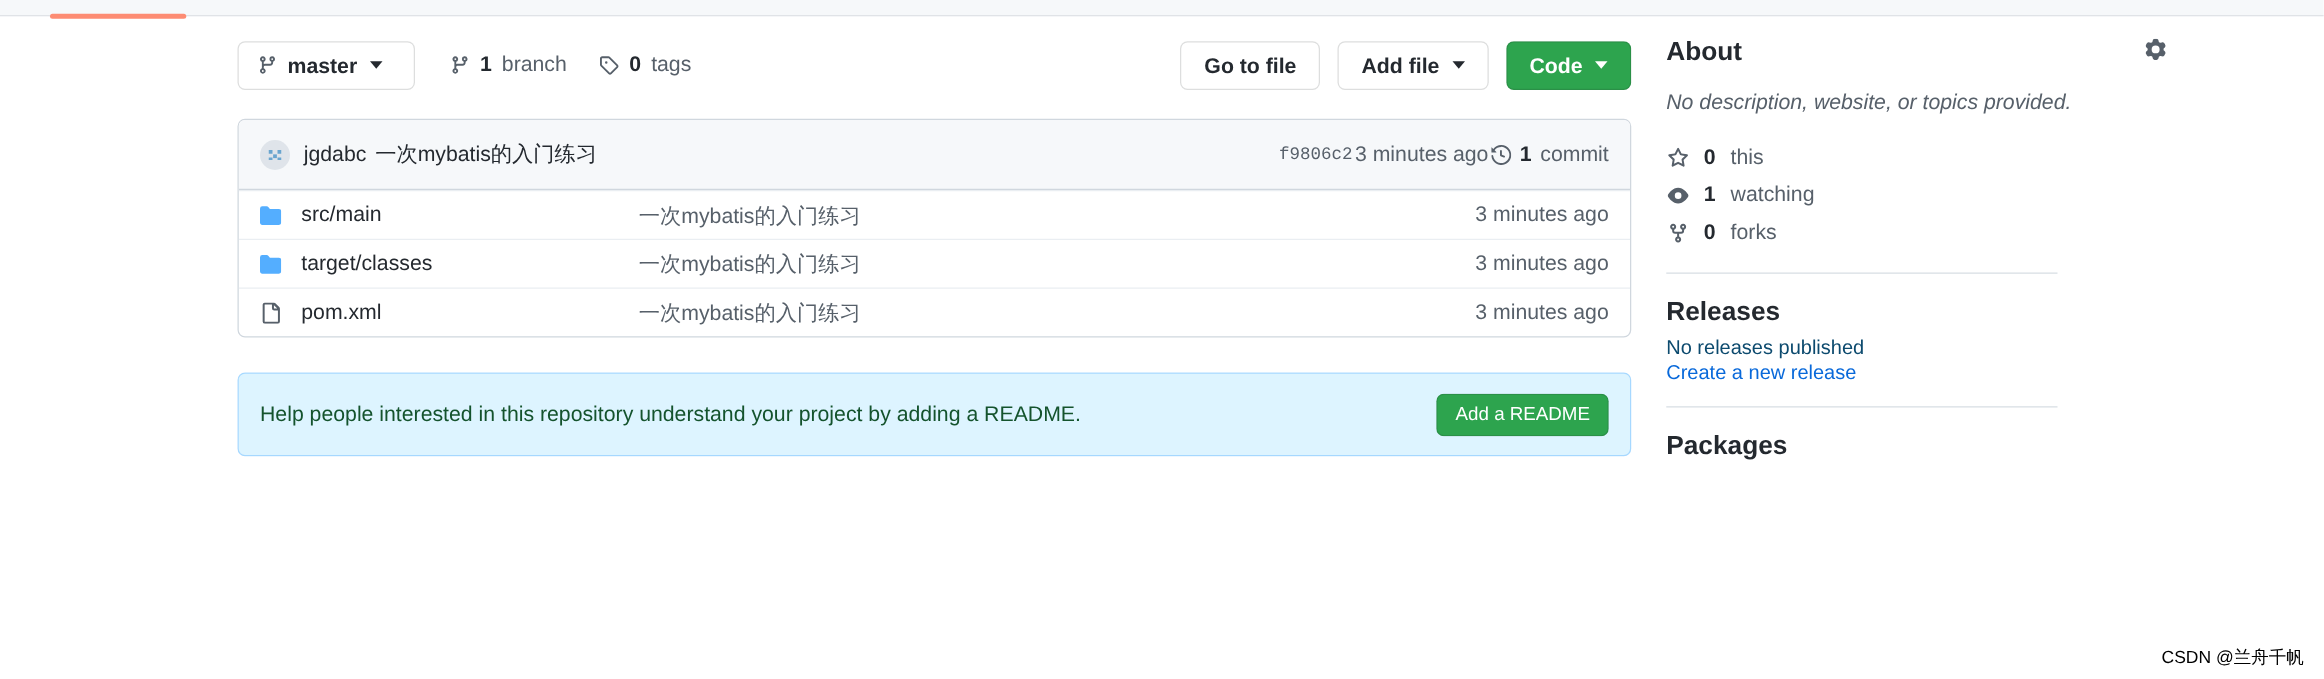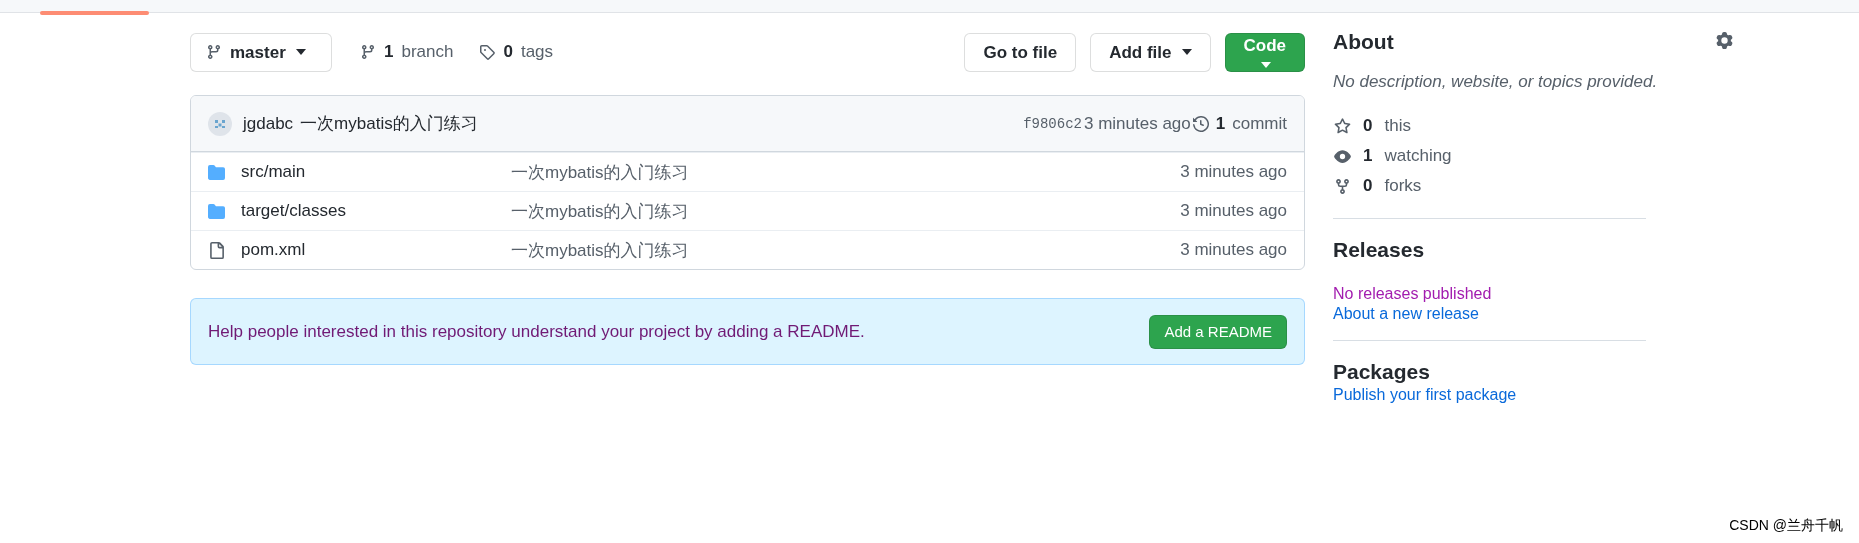--- a/index.html
+++ b/index.html
@@ -36,21 +36,20 @@
     background: #f6f8fa; color: #24292f;
     font-size: 17px; font-weight: 600; line-height: 1;
     padding: 0 18px; height: 39px; cursor: pointer;
     white-space: nowrap;
   }
   .btn.plain { background:#fff; }
   .btn-branch { min-width: 142px; justify-content: flex-start; padding-left:15px; }
   .btn-green {
     background: #2da44e; border: 1px solid rgba(27,31,36,0.15);
     color: #ffffff;
-    flex-direction: column;
   }
   .caret {
     width: 0; height: 0; border-left: 5px solid transparent;
     border-right: 5px solid transparent; border-top: 6px solid currentColor;
     display: inline-block; margin-left: 2px;
   }
   .ico { display:inline-flex; align-items:center; justify-content:center; flex:none; }
   .branch-meta {
     display: inline-flex; align-items: center; gap: 8px;
     font-size: 17px; color: #57606a; margin-left: 28px;
@@ -98,21 +97,21 @@
   .fname { width: 270px; flex: none; color: #24292f; }
   .fmsg { flex: 1 1 auto; color: #57606a; }
   .ftime { flex: none; color: #57606a; text-align: right; }
 
   
   .readme-banner {
     margin-top: 28px; height: 67px;
     background: #ddf4ff; border: 1px solid rgba(84,174,255,0.4); border-radius: 6px;
     display: flex; align-items: center; padding: 0 17px;
   }
-  .readme-text { font-size: 17px; color: #701a75; }
+  .readme-text { font-size: 17px; color: #14532d; }
   .btn-readme {
     margin-left: auto; background: #2da44e; color: #fff;
     border: 1px solid rgba(27,31,36,0.15); border-radius: 6px;
     font-size: 15px; font-weight: 400; height: 34px; padding: 0 14px;
     display: inline-flex; align-items: center; cursor: pointer;
   }
 
   
   .sidebar { position: absolute; left: 1333px; top: 30px; width: 400px; }
   .side-h {
@@ -130,21 +129,21 @@
   }
   .stat strong { color: #24292f; font-weight: 700; }
   .stat .ico { width: 18px; }
   .side-sep {
     border: 0; border-top: 1px solid #d8dee4; margin: 17px 0 0 0; width: 313px;
   }
   .side-block { margin-top: 19px; }
   .side-block h3 {
     margin: 0; font-size: 21px; font-weight: 700; color: #24292f;
   }
-  .side-empty { margin-top: 23px; font-size: 16px; color: #a21caf; }
+  .side-empty { margin-top: 8px; font-size: 16px; color: #0c4a6e; }
   .side-link {
     display: block; margin-top: 2px; font-size: 16px;
     color: #0969da; text-decoration: none; cursor: pointer;
   }
 
   .watermark {
     position: absolute; right: 16px; bottom: 8px;
     font-size: 14px; color: #000000; white-space: nowrap;
   }
 </style>
@@ -315,25 +314,24 @@
         <strong>0</strong>
         <span>forks</span>
       </div>
     </div>
 
     <hr class="side-sep">
 
     <div class="side-block">
       <h3>Releases</h3>
       <div class="side-empty">No releases published</div>
-      <a class="side-link">About a new release</a>
+      <a class="side-link">Create a new release</a>
     </div>
 
     <hr class="side-sep">
 
     <div class="side-block">
       <h3>Packages</h3>
-      <a class="side-link">Publish your first package</a>
     </div>
   </div>
 
   <div class="watermark">CSDN @兰舟千帆</div>
 </div>
 
 </body></html>

